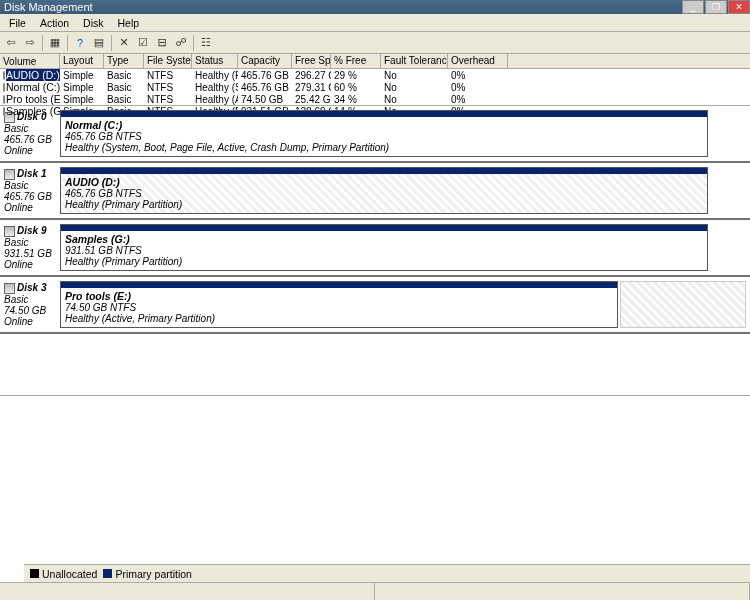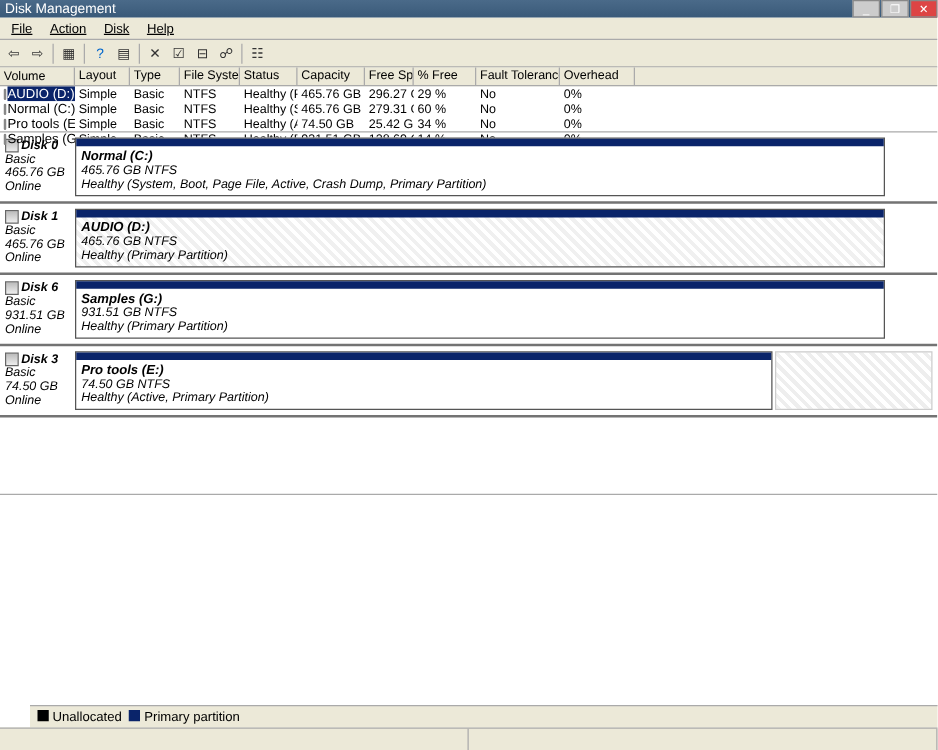--- a/index.html
+++ b/index.html
@@ -3,21 +3,21 @@
 <meta charset="utf-8">
 <style>
 * { margin: 0; padding: 0; box-sizing: border-box; font-family: Tahoma, Arial, sans-serif; font-size: 10.5px; }
 html, body { width: 750px; height: 600px; overflow: hidden; background: #fff; }
 .titlebar { height: 14px; background: linear-gradient(#4a6a89,#3a5a79); color: #fff; display: flex; align-items: center; padding-left: 4px; position: relative; }
 .titlebar .title { font-size: 11px; }
 .wbtns { position: absolute; right: 0; top: 0; display: flex; }
 .wbtn { width: 22px; height: 14px; background: #ccc; border: 1px solid #888; margin-left: 1px; display: flex; align-items: center; justify-content: center; font-size: 9px; cursor: pointer; }
 .wbtn.close { background: #d44; color: #fff; }
 .menubar { height: 18px; background: #ece9d8; border-bottom: 1px solid #aaa; display: flex; align-items: center; padding-left: 2px; }
-.menubar span { padding: 2px 7px; cursor: pointer; text-decoration: underline; }
+.menubar span { padding: 2px 7px; cursor: pointer; }
 .toolbar { height: 22px; background: #ece9d8; border-bottom: 1px solid #aaa; display: flex; align-items: center; padding-left: 2px; gap: 1px; }
 .tbtn { width: 18px; height: 18px; border: 1px solid transparent; display: flex; align-items: center; justify-content: center; cursor: pointer; font-size: 11px; color: #333; }
 .tsep { width: 1px; height: 16px; background: #aaa; margin: 0 2px; }
 .volpane { height: 52px; border-bottom: 1px solid #aaa; position: relative; }
 .colhdr { display: flex; height: 15px; background: #ece9d8; border-bottom: 1px solid #aaa; }
 .colhdr div { border-right: 1px solid #aaa; padding: 1px 3px; font-size: 10px; overflow: hidden; white-space: nowrap; }
 .row { display: flex; height: 12px; align-items: center; }
 .row div { padding: 0 3px; font-size: 10px; overflow: hidden; white-space: nowrap; }
 .row.sel span.vn { background: #0a246a; color: #fff; }
 .c0{width:60px;padding-left:3px;display:flex;align-items:center;gap:1px;}
@@ -167,21 +167,21 @@
     <div class="diskrow">
       <div class="diskinfo"><span class="dskicon"></span><b>Disk 1</b><br>Basic<br>465.76 GB<br>Online</div>
       <div class="partwrap">
         <div class="partition hatch" style="width: 648px;">
           <div class="parthdr"></div>
           <div class="partbody"><b>AUDIO  (D:)</b><br>465.76 GB NTFS<br>Healthy (Primary Partition)</div>
         </div>
       </div>
     </div>
     <div class="diskrow">
-      <div class="diskinfo"><span class="dskicon"></span><b>Disk 6</b><br>Basic<br>931.51 GB<br>Online</div>
+      <div class="diskinfo"><span class="dskicon"></span><b>Disk 9</b><br>Basic<br>931.51 GB<br>Online</div>
       <div class="partwrap">
         <div class="partition" style="width: 648px;">
           <div class="parthdr"></div>
           <div class="partbody"><b>Samples  (G:)</b><br>931.51 GB NTFS<br>Healthy (Primary Partition)</div>
         </div>
       </div>
     </div>
     <div class="diskrow">
       <div class="diskinfo"><span class="dskicon"></span><b>Disk 3</b><br>Basic<br>74.50 GB<br>Online</div>
       <div class="partwrap">

